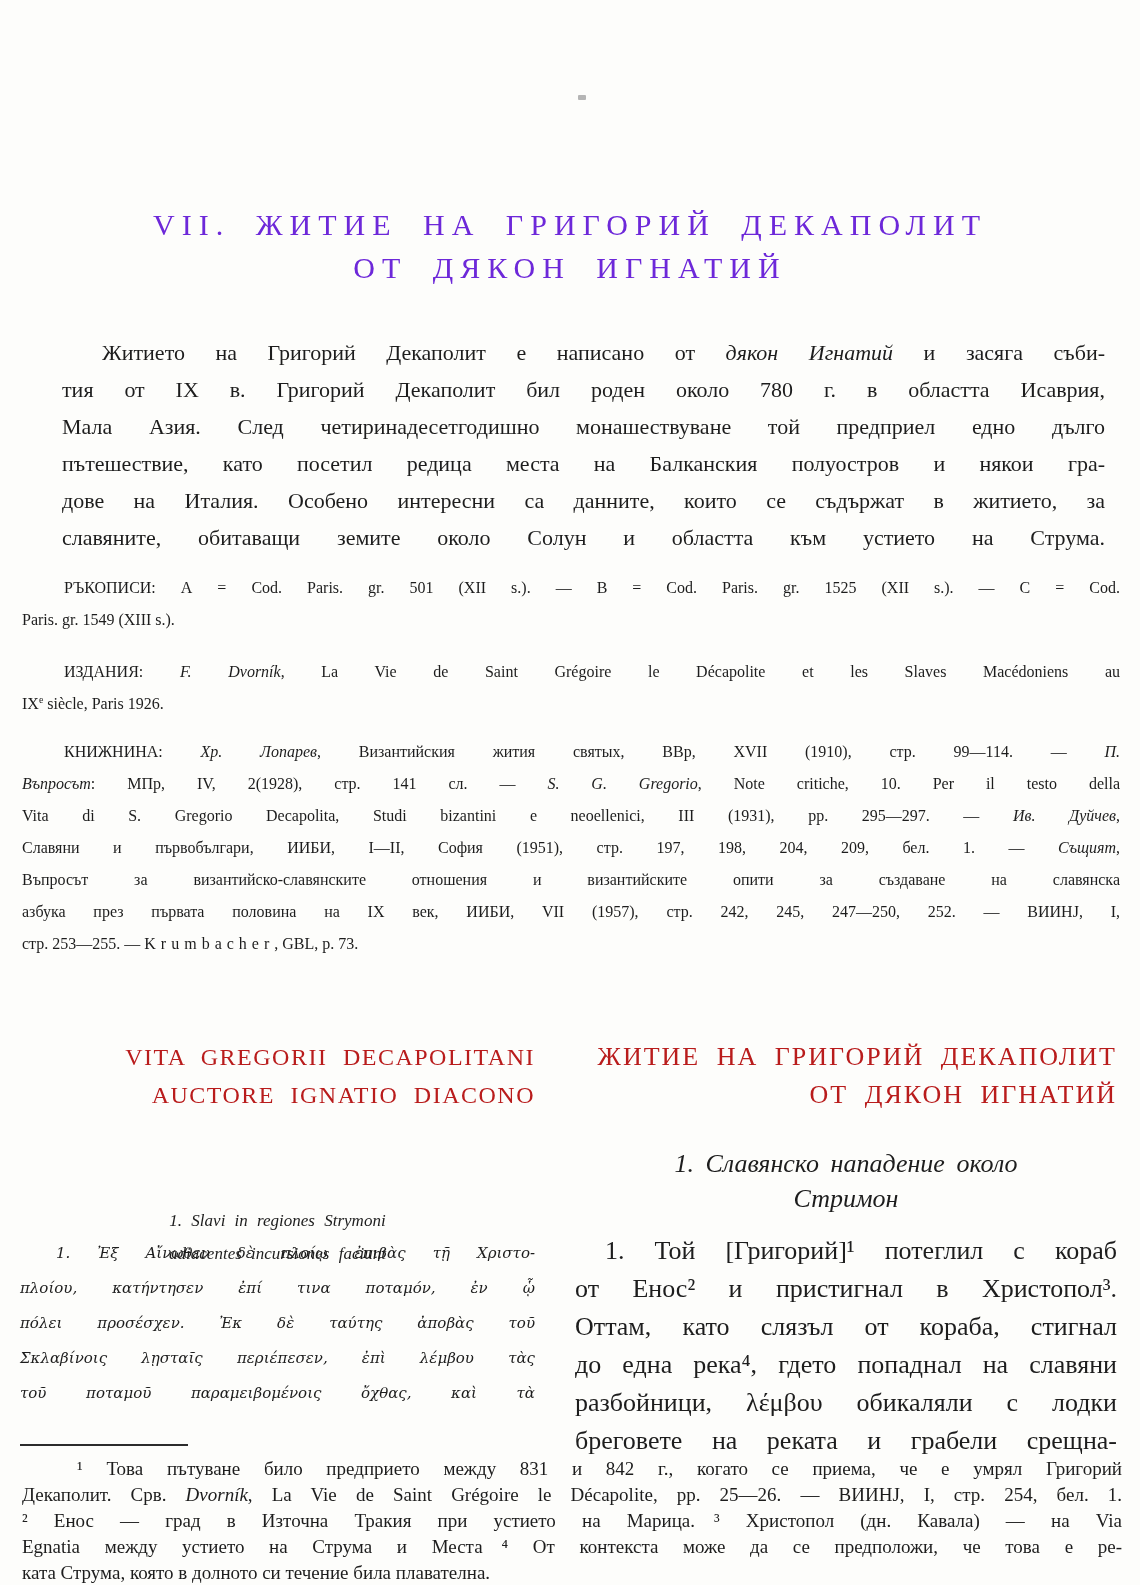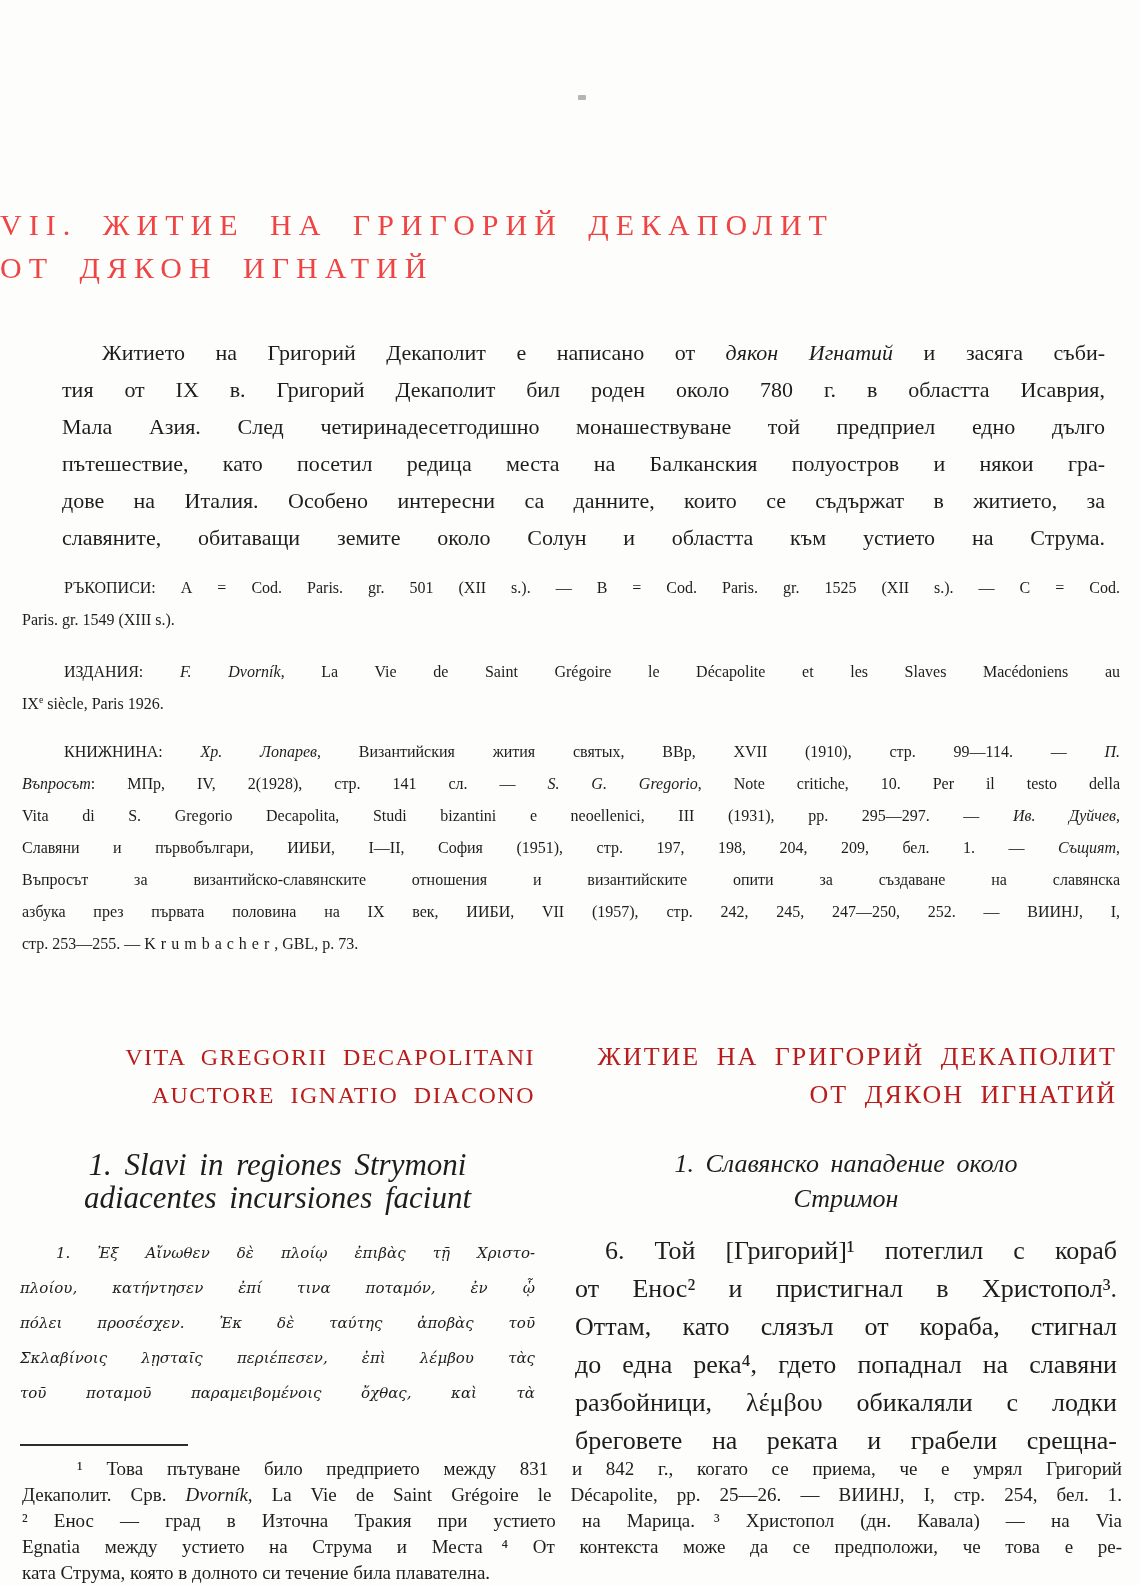--- a/index.html
+++ b/index.html
@@ -13,40 +13,40 @@
   .abs { position:absolute; }
   .jl { text-align:justify; text-align-last:justify; }
   .last { text-align:left; }
   .it { font-style:italic; }
   .sup { vertical-align:super; font-size:62%; line-height:0; }
   .sp { letter-spacing:5px; }
 
   .artifact { position:absolute; left:578px; top:95px; width:8px; height:5px;
               background:#8f8f8f; opacity:.65; border-radius:1px; }
 
-  .title { left:0; right:0; top:203px; 
+  .title { left:0; right:0; top:203px; text-align:center;
            font-size:30px; line-height:43px; letter-spacing:7px; word-spacing:11px;
-           color:#ef4444; }
+           color:#6d28d9; }
 
   .intro { left:62px; top:334px; width:1043px; font-size:22px; line-height:37px; }
   .intro .ind { padding-left:40px; }
 
   .biblock { left:22px; width:1098px; font-size:16px; line-height:32px; }
   .manuscripts { top:572px; }
   .editions    { top:656px; }
   .bibliography{ top:736px; }
   .biblock .ind { padding-left:42px; }
 
   .colhead { font-size:24px; line-height:38px; letter-spacing:1.5px; word-spacing:8px;
              text-align:right; color:#b91c1c; }
   .left-col-head  { left:20px;  top:1038px; width:515px; }
   .right-col-head { left:575px; top:1038px; width:542px; font-size:26px; letter-spacing:2px; }
 
   .subhead { font-style:italic; text-align:center; }
-  .left-subhead  { left:20px;  top:1148px; width:515px; font-size:31px; line-height:33px; word-spacing:5px; }
+  .left-subhead  { left:20px;  top:1204px; width:515px; font-size:17px; line-height:33px; word-spacing:5px; }
   .right-subhead { left:575px; top:1146px; width:542px; font-size:26px; line-height:35px; word-spacing:5px; }
 
   .greek { left:20px; top:1236px; width:515px; font-size:15px; line-height:35px;
            font-style:italic; font-family:"DejaVu Serif",serif; }
   .greek .ind { padding-left:36px; }
 
   .rbody { left:575px; top:1232px; width:542px; font-size:26px; line-height:38px; }
   .rbody .ind { padding-left:30px; }
 
   .fnrule { left:20px; top:1444px; width:168px; height:2px; background:#2c2c2c; }
@@ -117,21 +117,21 @@
 
   <div class="abs greek">
     <div class="jl ind">1. Ἐξ Αἴνωθεν δὲ πλοίῳ ἐπιβὰς τῇ Χριστο-</div>
     <div class="jl">πλοίου, κατήντησεν ἐπί τινα ποταμόν, ἐν ᾧ</div>
     <div class="jl">πόλει προσέσχεν. Ἐκ δὲ ταύτης ἀποβὰς τοῦ</div>
     <div class="jl">Σκλαβίνοις λῃσταῖς περιέπεσεν, ἐπὶ λέμβου τὰς</div>
     <div class="jl">τοῦ ποταμοῦ παραμειβομένοις ὄχθας, καὶ τὰ</div>
   </div>
 
   <div class="abs rbody">
-    <div class="jl ind">6. Той [Григорий]¹ потеглил с кораб</div>
+    <div class="jl ind">1. Той [Григорий]¹ потеглил с кораб</div>
     <div class="jl">от Енос² и пристигнал в Христопол³.</div>
     <div class="jl">Оттам, като слязъл от кораба, стигнал</div>
     <div class="jl">до една река⁴, гдето попаднал на славяни</div>
     <div class="jl">разбойници, λέμβου обикаляли с лодки</div>
     <div class="jl">бреговете на реката и грабели срещна-</div>
   </div>
 
   <div class="abs fnrule"></div>
 
   <div class="abs footnotes">

